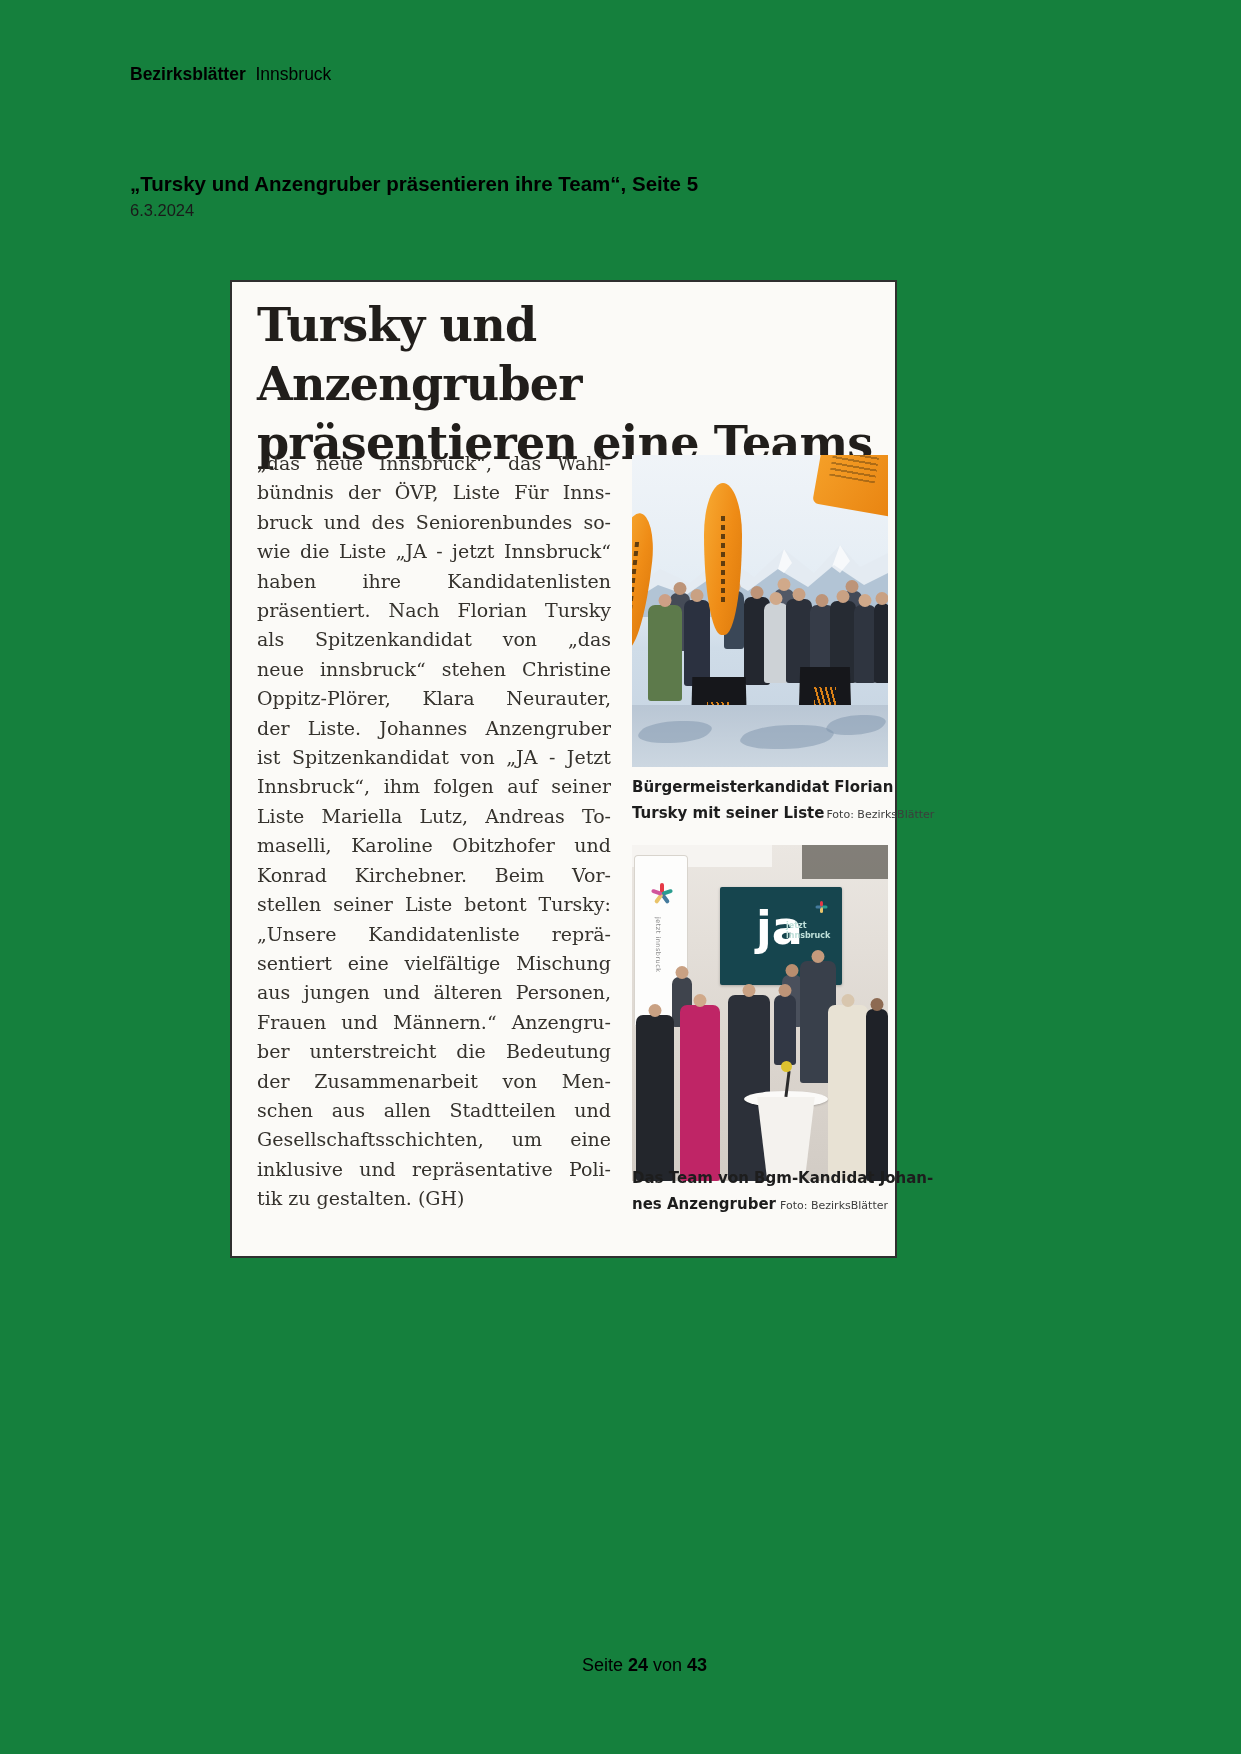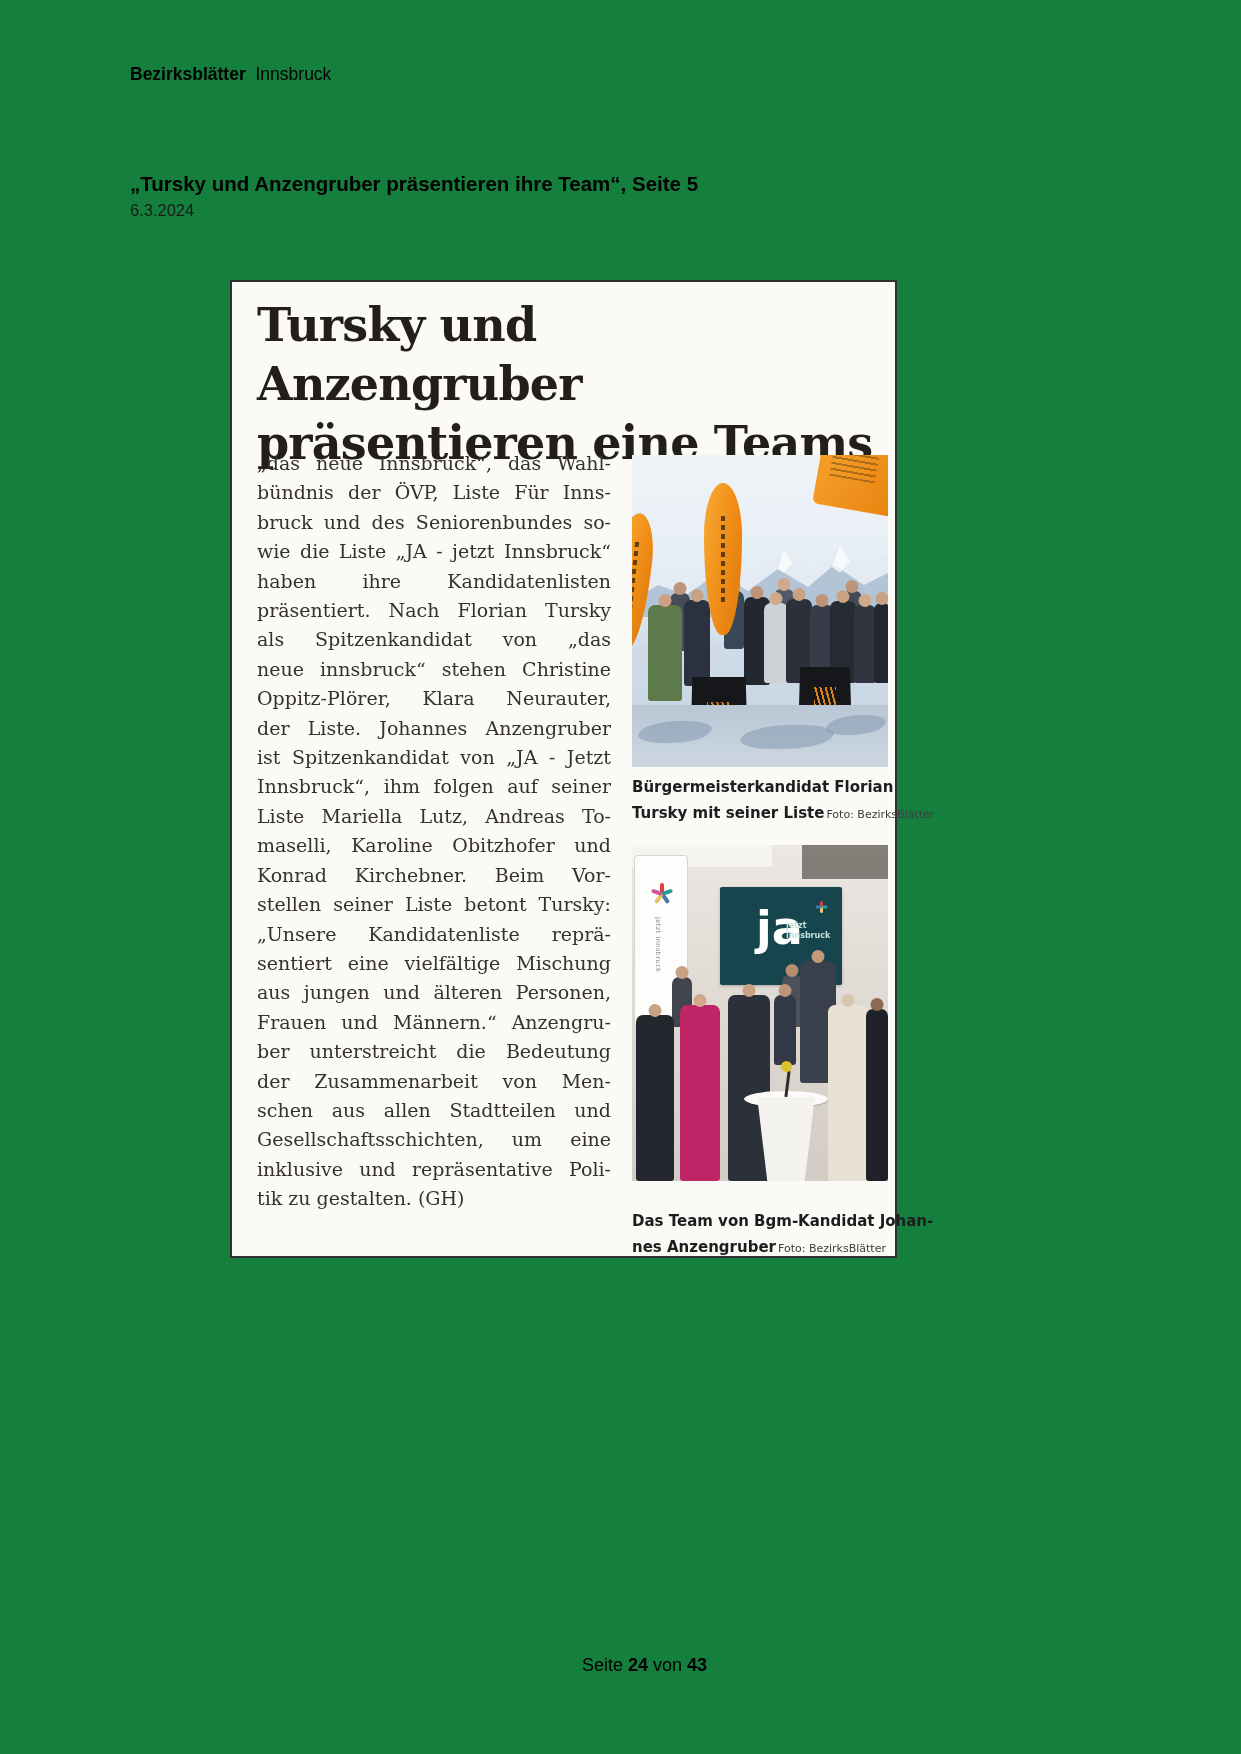--- a/index.html
+++ b/index.html
@@ -36,25 +36,25 @@
   }
   .body-line{text-align:justify;text-align-last:justify;white-space:nowrap;overflow:hidden;}
   .body-line:last-child{text-align-last:left;}
   .col-right{position:absolute;left:400px;top:173px;width:256px;}
 
   
   .caption{font-family:"DejaVu Sans","Liberation Sans",sans-serif;font-weight:700;
            font-size:15px;line-height:26px;color:#1d1d1d;}
   .caption .cap-line{white-space:nowrap;}
   .cap-row{display:flex;align-items:baseline;gap:2px;white-space:nowrap;}
-  .cap-row.spread{justify-content:flex-start;}
+  .cap-row.spread{justify-content:space-between;}
   .credit{font-family:"DejaVu Sans","Liberation Sans",sans-serif;font-weight:400;
           font-size:11px;color:#3d3d3d;letter-spacing:0;}
   .caption1{position:absolute;left:0;top:319px;width:256px;}
-  .caption2{position:absolute;left:0;top:753px;width:256px;}
+  .caption2{position:absolute;left:0;top:710px;width:256px;}
 
   
   .photo{position:absolute;overflow:hidden;background:#dfe6ee;}
   .photo1{left:0;top:0;width:256px;height:312px;}
   .photo1 .sky{position:absolute;inset:0;background:linear-gradient(to bottom,#f0f4f8 0%,#e3ecf4 45%,#cfdce8 62%,#c4d2e0 100%);}
   .photo1 svg.mountains{position:absolute;left:0;top:72px;width:256px;height:90px;}
   .banner-corner{position:absolute;right:-16px;top:-18px;width:86px;height:74px;
     background:linear-gradient(115deg,#f6a22a,#e8820f);transform:rotate(10deg);border-radius:6px;}
   .banner-corner::after{content:"";position:absolute;left:12px;top:14px;width:46px;height:30px;
     background:repeating-linear-gradient(0deg,rgba(40,30,10,.55) 0 2px,transparent 2px 6px);opacity:.6;}

